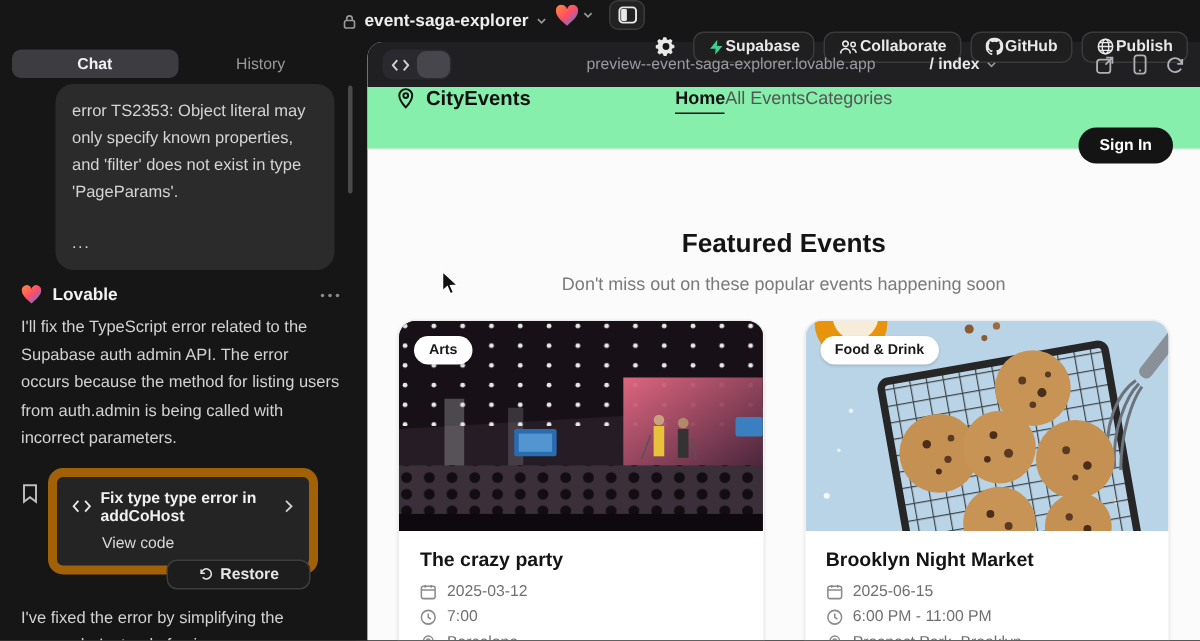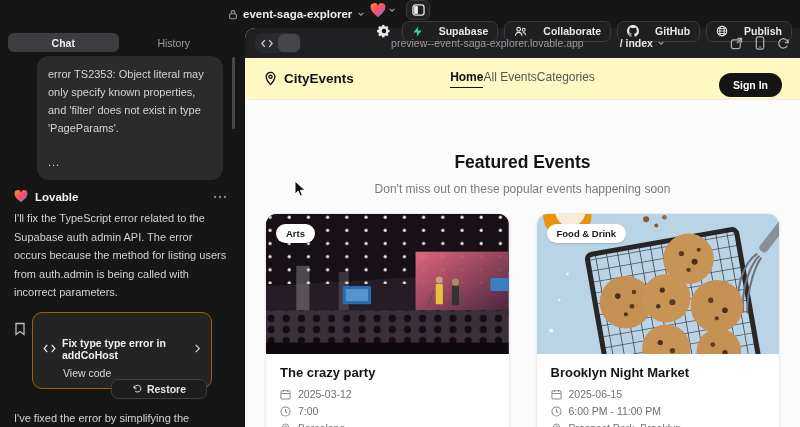--- a/index.html
+++ b/index.html
@@ -8,58 +8,58 @@
   .app { position:relative; width:800px; height:427px; background:#161616; overflow:hidden; color:#e6e6e6; }
 
   
   .topbar { position:relative; height:28px; display:flex; align-items:center; padding:0 8px; background:#161616;flex-direction:column; }
   .tb-left { display:flex; align-items:center; gap:4px; }
   .logo-btn { display:flex; align-items:center; gap:2px; cursor:pointer; }
   .panel-btn { width:24px; height:20px; border:1px solid #3a3a3a; border-radius:6px; background:#222; display:flex; align-items:center; justify-content:center; margin-left:6px; }
   .project { position:absolute; left:228px; top:0; height:28px; display:flex; align-items:center; gap:5px; font-size:11.5px; font-weight:700; color:#ededed; cursor:pointer; }
   .tb-right { margin-left:auto; display:flex; align-items:center; gap:6px; }
   .icon-btn { width:24px; height:22px; display:flex; align-items:center; justify-content:center; border-radius:6px; }
-  .pill-btn { display:flex; align-items:center; gap:16px; height:21px; padding:0 9px; background:#1f1f1f; border:1px solid #3a3a3a; border-radius:7px; font-size:10.5px; font-weight:600; color:#e8e8e8; cursor:pointer; }
+  .pill-btn { display:flex; align-items:center; gap:1px; height:21px; padding:0 9px; background:#1f1f1f; border:1px solid #3a3a3a; border-radius:7px; font-size:10.5px; font-weight:600; color:#e8e8e8; cursor:pointer; }
 
   
   .main { display:flex; height:399px; }
 
   
   .sidebar { position:relative; width:237px; flex:0 0 237px; background:#161616; padding:5px 8px 0 8px; overflow:hidden; }
   .tabs { display:flex; height:19px; margin-bottom:4px; }
   .tab { flex:1; display:flex; align-items:center; justify-content:center; font-size:10.5px; color:#9a9a9a; border-radius:6px; cursor:pointer; }
   .tab.active { background:#3d3d41; color:#f0f0f0; font-weight:600; }
   .chat-scrollbar { position:absolute; right:2px; top:29px; width:3px; height:72px; border-radius:2px; background:#4a4a4a; }
   .bubble { margin:2px 6px 10px auto; width:186px; background:#2b2b2b; border-radius:12px; padding:9px 11px; font-size:11px; line-height:18px; color:#d4d4d4; }
   .bubble .dots { margin-top:16px; letter-spacing:1px; color:#cfcfcf; }
   .assistant-head { display:flex; align-items:center; gap:7px; margin:8px 2px 6px 6px; }
   .assistant-name { font-size:11.5px; font-weight:700; color:#f2f2f2; flex:1; }
   .para { margin:0 2px 10px 6px; font-size:11px; line-height:18.5px; color:#d2d2d2; }
   .tool-row { display:flex; align-items:flex-start; gap:6px; margin:4px 2px 0 6px; }
-  .tool-card { flex:1; max-width:180px; background:#242424; border:1px solid #a16207; border-radius:10px; padding:24px 10px 9px 10px; cursor:pointer; }
+  .tool-card { flex:1; max-width:180px; background:#242424; border:6px solid #a16207; border-radius:10px; padding:8px 10px 9px 10px; cursor:pointer; }
   .tool-card .t-line1 { display:flex; align-items:center; gap:6px; font-size:10.5px; font-weight:700; color:#f0f0f0; }
   .tool-card .t-line1 .t-title { flex:1; }
   .tool-card .t-line2 { margin:6px 0 0 20px; font-size:10.5px; color:#d8d8d8; }
   .restore-row { display:flex; justify-content:flex-end; gap:6px; margin:-10px 22px 10px 0; position:relative; z-index:2; }
   .mini-btn { display:flex; align-items:center; gap:5px; height:20px; padding:0 20px; background:#1d1d1d; border:1px solid #3d3d3d; border-radius:7px; font-size:10.5px; font-weight:600; color:#e6e6e6; cursor:pointer; }
 
   
   .preview { flex:1; display:flex; flex-direction:column; border-radius:10px 0 0 0; overflow:hidden; margin-left:8px; background:#fff; }
   .pv-bar { height:30px; background:#202023; display:flex; align-items:center; padding:0 10px; flex:0 0 30px; }
   .code-toggle { display:flex; align-items:center; background:#2a2a2e; border-radius:7px; height:20px; padding:1px; cursor:pointer; }
   .code-toggle .seg { width:22px; height:18px; display:flex; align-items:center; justify-content:center; border-radius:6px; }
   .code-toggle .seg.knob { background:#46464c; }
   .pv-url { position:absolute; left:11px; right:0; display:flex; justify-content:center; align-items:center; gap:4px; font-size:10.5px; color:#9a9aa0; pointer-events:none; }
   .pv-url .path { color:#e8e8e8; font-weight:600;margin-left:32px; }
   .pv-bar-wrap { position:relative; flex:1; display:flex; align-items:center; }
   .pv-icons { margin-left:auto; display:flex; align-items:center; gap:12px; z-index:1; }
 
   
   .site { position:relative; flex:1; background:#fbfbfb; color:#161616; overflow:hidden; }
-  .site-header { height:42px; background:#fef9c3; border-bottom:1px solid #ececec; display:flex; align-items:center; padding:0 18px; position:relative; }
+  .site-header { height:42px; background:#86efac; border-bottom:1px solid #ececec; display:flex; padding:0 18px; position:relative;flex-direction:column; }
   .brand { display:flex; align-items:center; gap:6px; font-size:13.5px; font-weight:700; color:#111; cursor:pointer; }
   .site-nav { position:absolute; left:0; right:0; display:flex; justify-content:center; font-size:12px; }
   .nav-link { color:#555; cursor:pointer; }
   .nav-link.active { color:#111; font-weight:600; border-bottom:1.5px solid #111; padding-bottom:3px; }
   .signin { margin-left:auto; background:#141414; color:#fff; font-size:10.5px; font-weight:700; padding:6px 14px; border-radius:999px; cursor:pointer; z-index:1;margin-top:12px; }
   .hero { text-align:center; margin-top:52px; }
   .hero h1 { font-size:17.5px; font-weight:700; color:#141414; }
   .hero p { margin-top:9px; font-size:12px; color:#7a7a7a; }
   .cards { display:flex; gap:26px; padding:0 20px 0 20px; margin-top:17px; }
   .card { flex:1; background:#fff; border:1px solid #ededed; border-radius:12px; box-shadow:0 1px 3px rgba(0,0,0,.06); overflow:hidden; cursor:pointer; }

